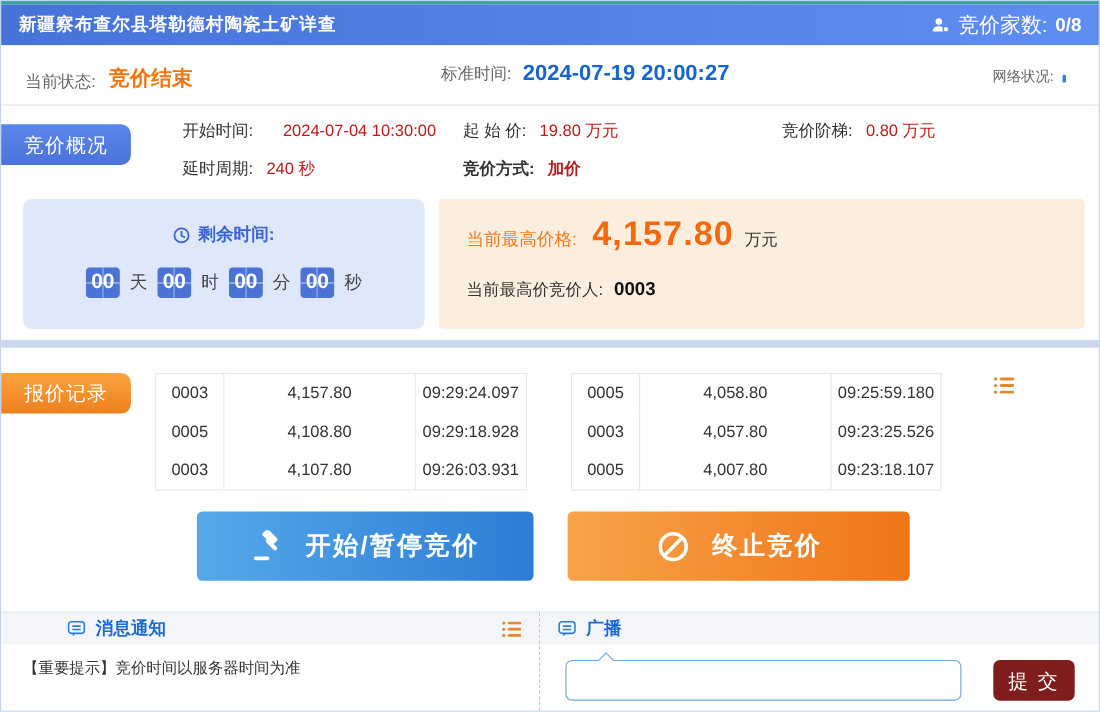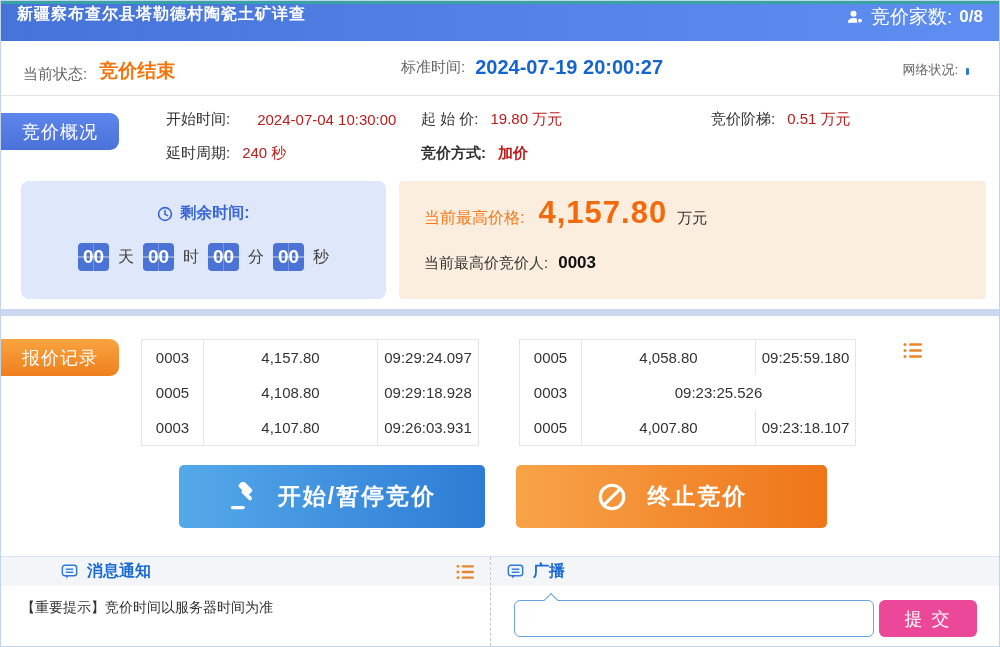--- a/index.html
+++ b/index.html
@@ -3,21 +3,21 @@
 <meta charset="utf-8">
 <style>
   * { margin:0; padding:0; box-sizing:border-box; }
   body { font-family:"Liberation Sans","DejaVu Sans",sans-serif; background:#fff; }
   .page { position:relative; width:1000px; height:647px; background:#fff;
           border:1px solid #c2d4ea; overflow:hidden; }
 
   
   .top-strip { height:3px; background:#38a3a5; }
   .header { height:37px; background:linear-gradient(90deg,#4673d8,#5f8ef2);
-            display:flex; align-items:flex-start; padding:0 16px; color:#fff; }
+            display:flex; align-items:center; padding:0 16px; color:#fff; }
   .header-title { font-size:16px; font-weight:bold; letter-spacing:1px; }
   .header-right { margin-left:auto; display:flex; align-items:center; gap:7px; }
   .header-right .lbl { font-size:19px; }
   .header-right .val { font-size:17px; font-weight:bold; }
 
   
   .status-row { position:relative; height:55px; border-bottom:1px solid #e4e4e4; }
   .status-left { position:absolute; left:22px; top:17px; display:flex; align-items:flex-end; gap:12px; }
   .status-label { font-size:15px; color:#666; }
   .status-value { font-size:19px; font-weight:bold; color:#f7740c; }
@@ -97,21 +97,21 @@
   .panel-header { height:29px; background:#f3f5f8; display:flex; align-items:center; padding:0 16px; gap:9px; }
   .panel-left .panel-header { padding-left:60px; }
   .panel-title { font-size:16px; font-weight:bold; color:#1b6bd4; }
   .notice-list-icon { margin-left:auto; cursor:pointer; }
   .notice-text { padding:13px 20px; font-size:14px; color:#333; }
   .broadcast-input { position:absolute; left:23px; top:43px; width:360px; height:37px;
                      border:1px solid #6ba3e0; border-radius:6px; outline:none; padding:0 10px;
                      font-size:14px; font-family:inherit; background:#fff; }
   .input-notch { position:absolute; left:55px; top:38px; width:10px; height:10px; background:#fff;
                  border-left:1px solid #6ba3e0; border-top:1px solid #6ba3e0; transform:rotate(45deg); }
-  .submit-btn { position:absolute; right:22px; top:43px; width:98px; height:37px; background:#ec4899;
+  .submit-btn { position:absolute; right:22px; top:43px; width:74px; height:37px; background:#7f1d1d;
                 border:none; border-radius:6px; color:#fff; font-size:18px; font-family:inherit;
                 cursor:pointer; letter-spacing:2px; }
   svg { display:block; }
 </style>
 </head>
 <body>
 
 <div class="page">
   <div class="top-strip"></div>
 
@@ -153,21 +153,21 @@
     <div class="ov-field f0">
       <span class="ov-label">开始时间:</span>
       <span class="ov-value">2024-07-04 10:30:00</span>
     </div>
     <div class="ov-field f1">
       <span class="ov-label">起 始 价:</span>
       <span class="ov-value">19.80 万元</span>
     </div>
     <div class="ov-field f2">
       <span class="ov-label">竞价阶梯:</span>
-      <span class="ov-value">0.51 万元</span>
+      <span class="ov-value">0.80 万元</span>
     </div>
     <div class="ov-field f3">
       <span class="ov-label">延时周期:</span>
       <span class="ov-value">240 秒</span>
     </div>
     <div class="ov-field f4">
       <span class="ov-label">竞价方式:</span>
       <span class="ov-value">加价</span>
     </div>
 
@@ -230,20 +230,21 @@
     </div>
 
     <div class="bid-table rgt">
       <div class="bid-row">
         <div class="cell c1">0005</div>
         <div class="cell c2">4,058.80</div>
         <div class="cell c3">09:25:59.180</div>
       </div>
       <div class="bid-row">
         <div class="cell c1">0003</div>
+        <div class="cell c2">4,057.80</div>
         <div class="cell c3">09:23:25.526</div>
       </div>
       <div class="bid-row">
         <div class="cell c1">0005</div>
         <div class="cell c2">4,007.80</div>
         <div class="cell c3">09:23:18.107</div>
       </div>
     </div>
 
     <span class="records-list-icon">

